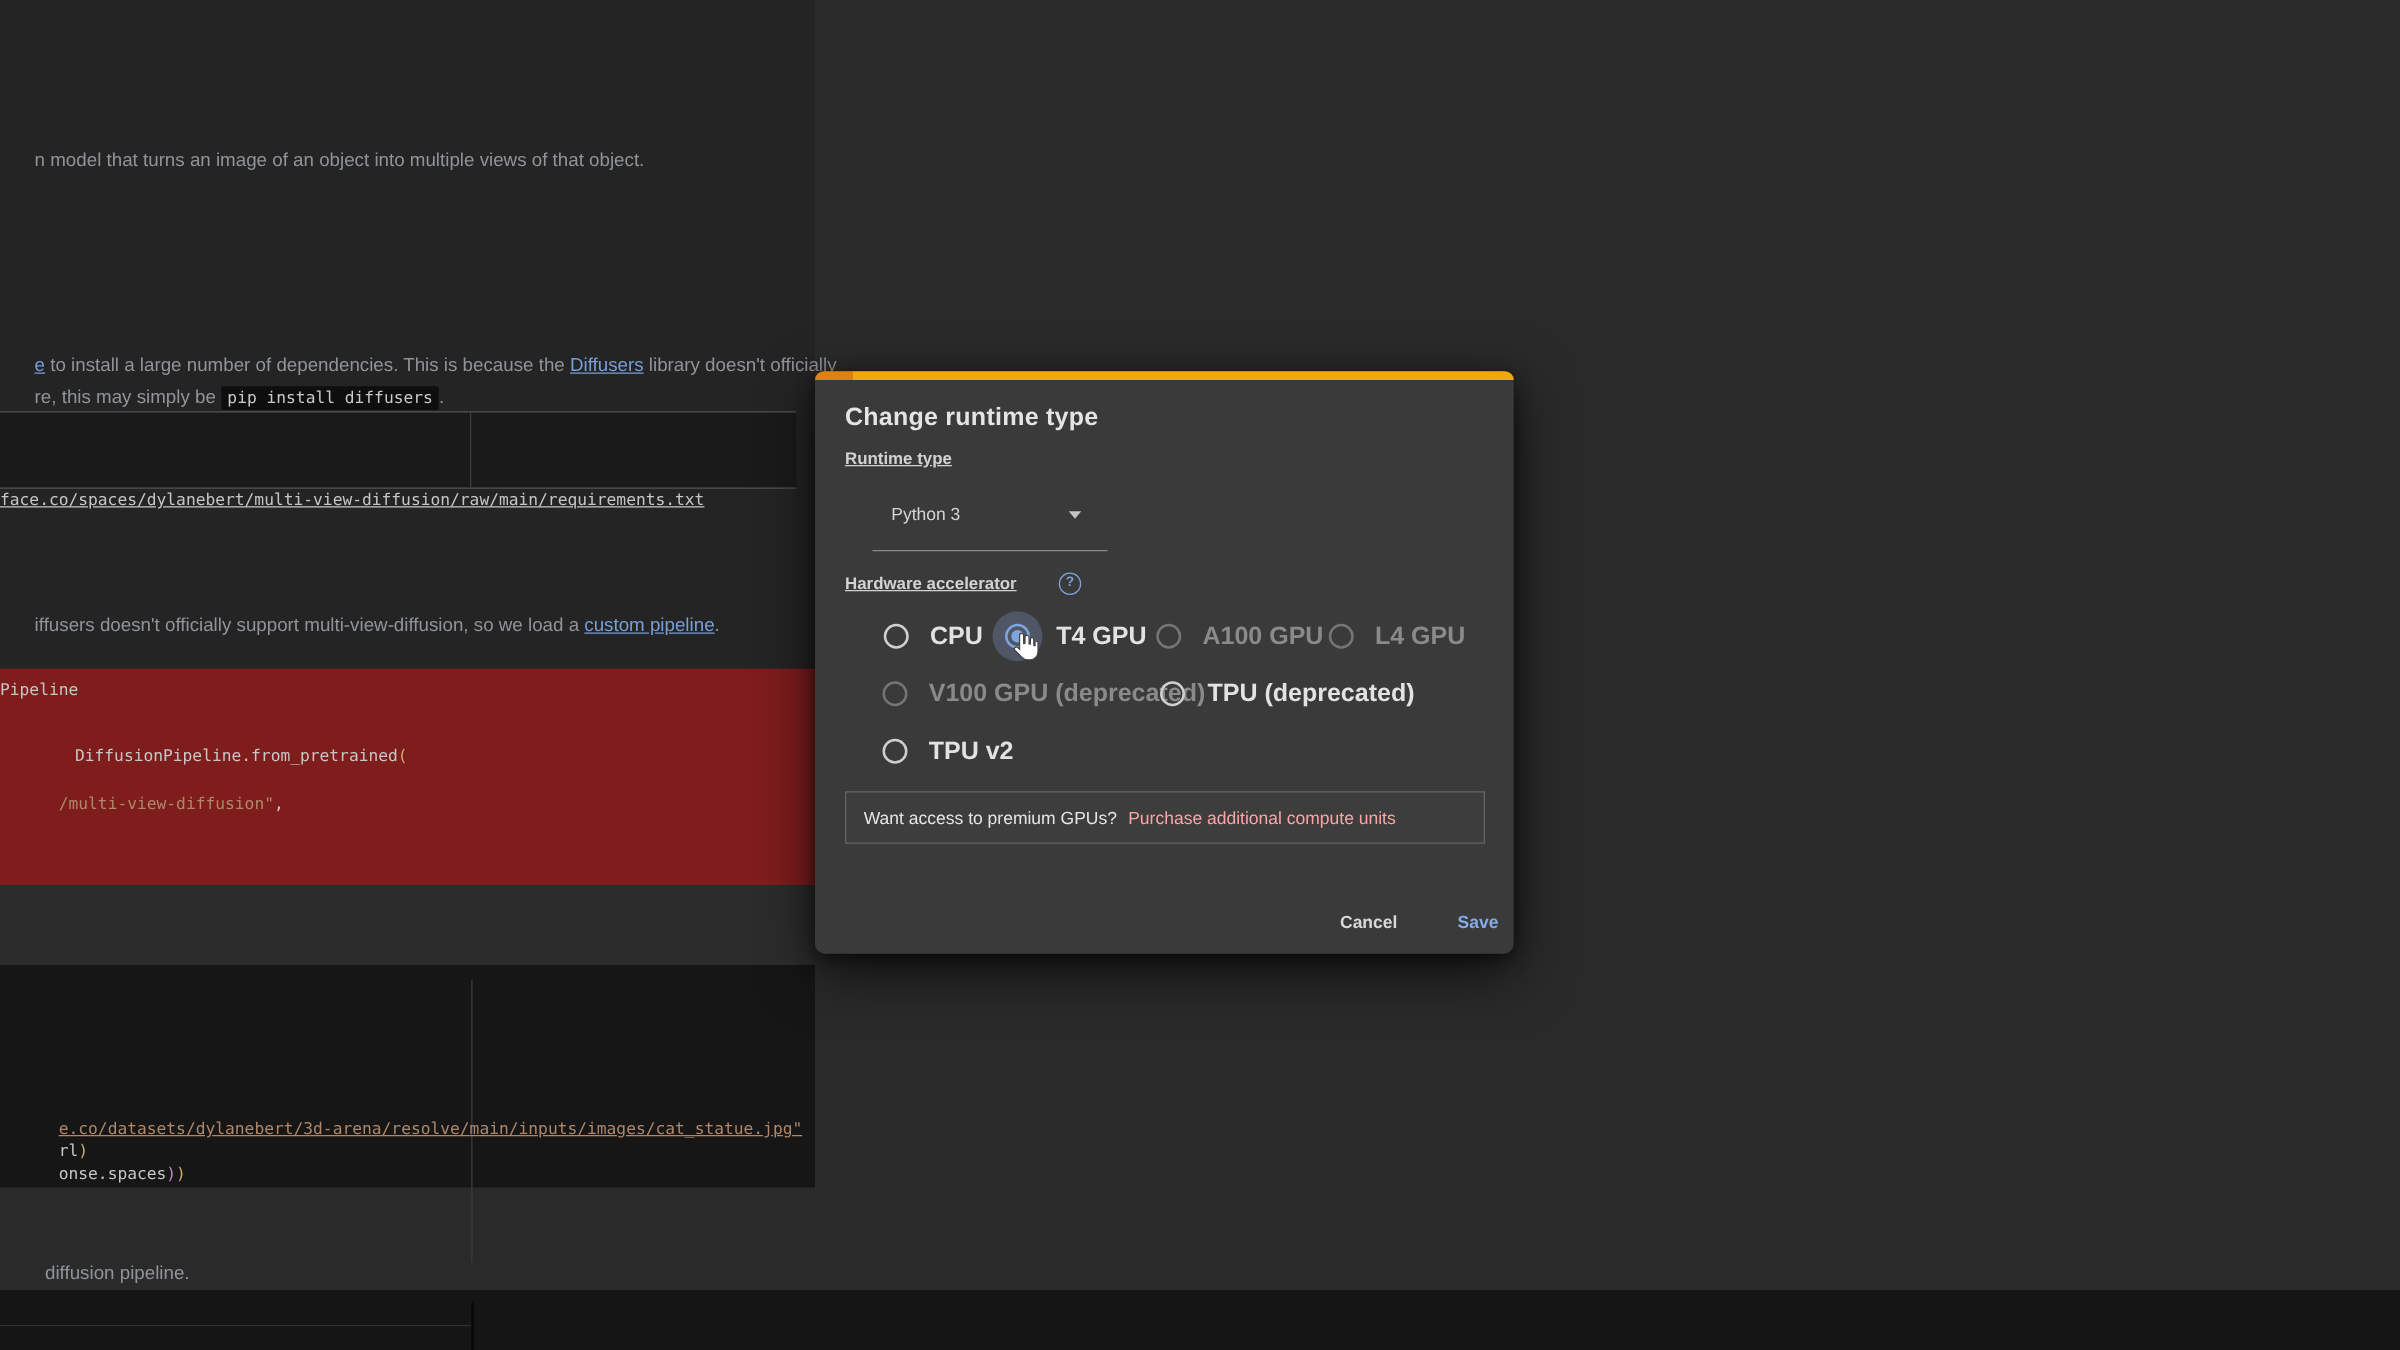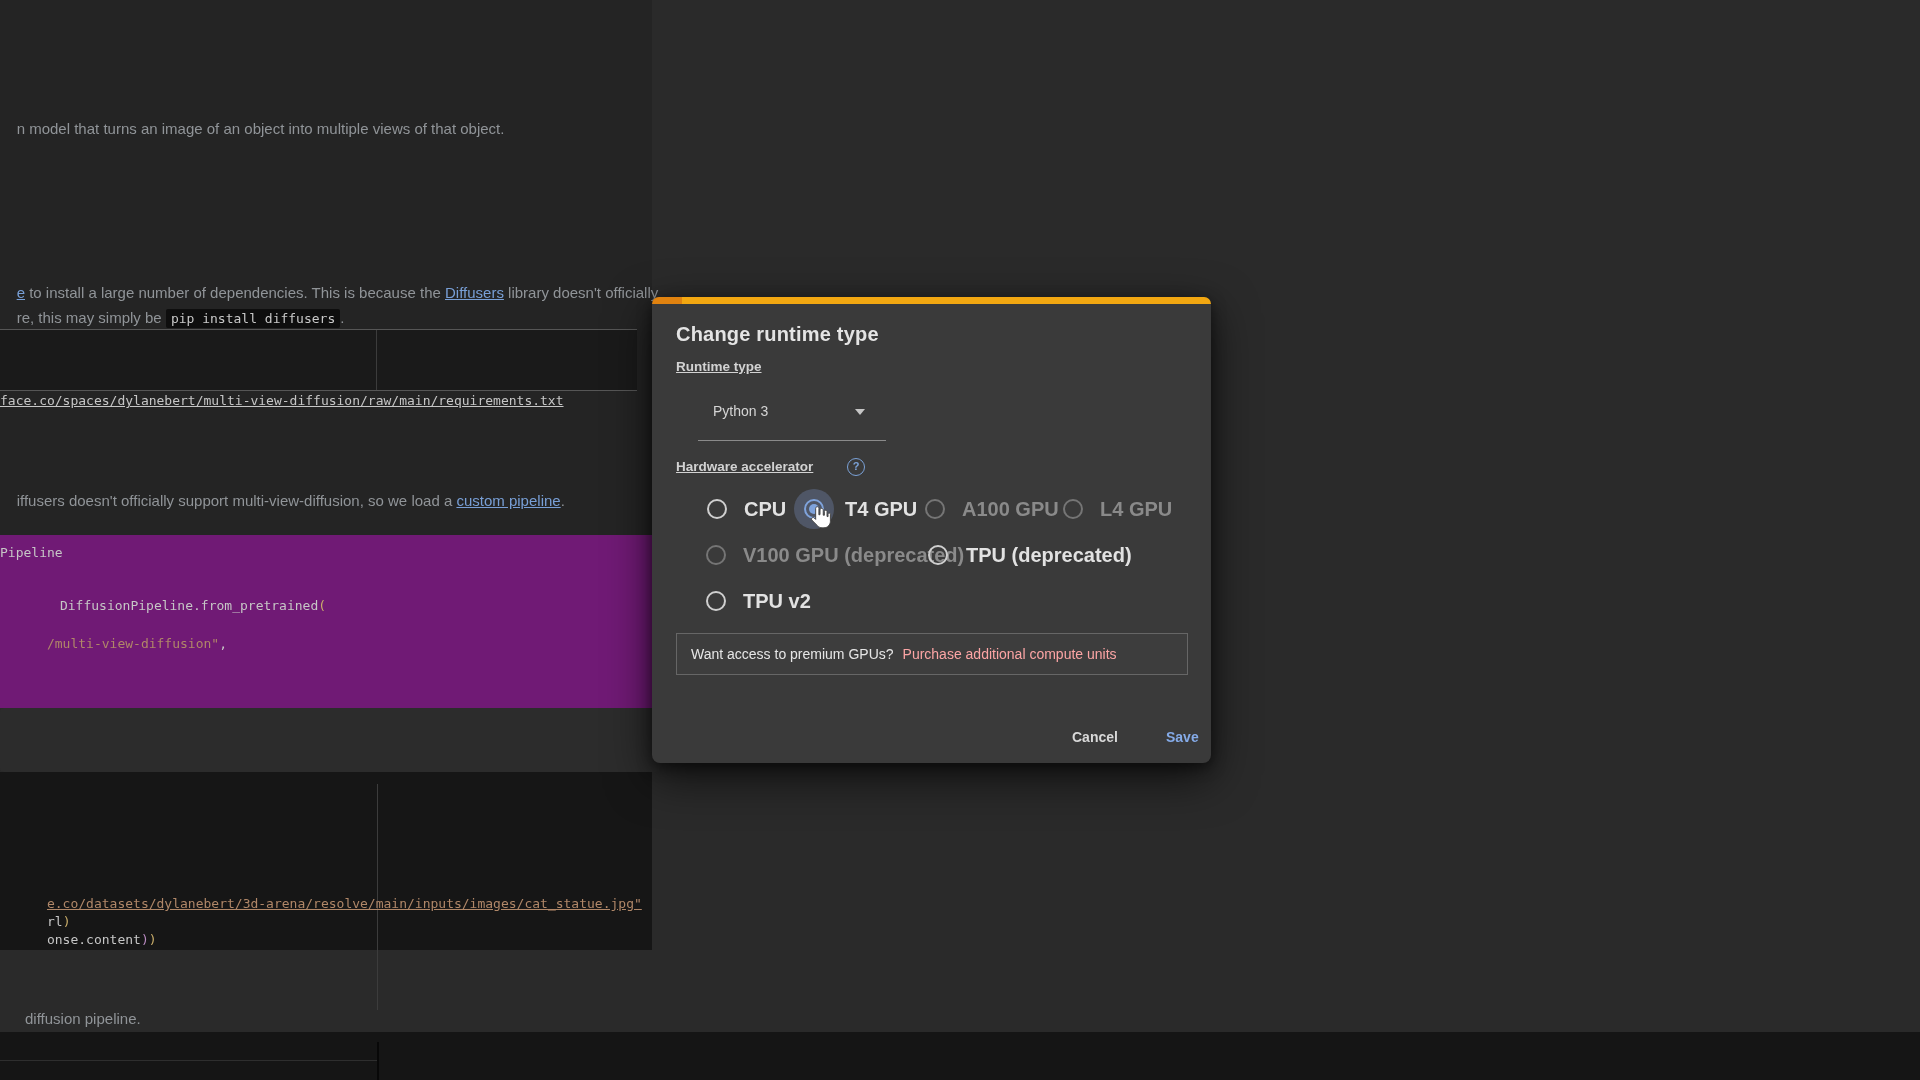--- a/index.html
+++ b/index.html
@@ -4,27 +4,27 @@
 <style>
   * { margin:0; padding:0; box-sizing:border-box; }
   html,body { width:1920px; height:1080px; overflow:hidden; background:#2a2a2a;
               font-family:"Liberation Sans", sans-serif; }
   .abs { position:absolute; }
   .mono { font-family:"DejaVu Sans Mono", monospace; font-size:13px; white-space:pre; }
 
   
   #stage { position:absolute; left:0; top:0; width:1920px; height:1080px; background:#2a2a2a; }
   .nb-base   { left:0; top:0;    width:652px;  height:708px; background:#242424; }
-  .md-line   { color:#909498; font-size:15px; line-height:20px; white-space:pre; }
+  .md-line   { color:#909498; font-size:15px; line-height:20px; white-space:pre;margin-left:11px; }
   .bg-link   { color:#789fd6; text-decoration:underline; }
   .code-chip { font-family:"DejaVu Sans Mono", monospace; font-size:13px; background:#0e0e0e;
                color:#c9c9c9; padding:2px 5px; border-radius:2px; }
   .cell1 { left:0; top:329px; width:637px; height:62px; background:#1a1a1a;
            border-top:1px solid #565656; border-bottom:1px solid #565656; }
-  .cell2 { left:0; top:535px; width:652px; height:173px; background:#701a75; }
+  .cell2 { left:0; top:535px; width:652px; height:173px; background:#7f1d1d; }
   .cell3 { left:0; top:772px; width:652px; height:178px; background:#161616; }
   .band  { left:0; top:708px; width:660px; height:64px; background:#2c2c2c; border-radius:4px; }
   .bottom-strip { left:0; top:1032px; width:1920px; height:48px; background:#151515; }
   .vline { width:1px; background:#3c3c3c; }
   .code-grey   { color:#c6c6c6; }
   .code-string { color:#b08768; }
   .code-gold   { color:#c9ad6a; }
   .code-purple { color:#b98ac0; }
   .u { text-decoration:underline; }
 
@@ -97,21 +97,21 @@
 
   <div class="abs cell3">
     <div class="abs vline" style="left:377px; top:12px; height:226px;"></div>
     <div class="abs mono" style="left:0; top:109px;">
       <span class="code-string u">e.co/datasets/dylanebert/3d-arena/resolve/main/inputs/images/cat_statue.jpg"</span>
     </div>
     <div class="abs mono" style="left:0; top:127px;">
       <span class="code-grey">rl</span><span class="code-gold">)</span>
     </div>
     <div class="abs mono" style="left:0; top:145px;">
-      <span class="code-grey">onse.content</span><span class="code-purple">)</span><span class="code-gold">)</span>
+      <span class="code-grey">onse.spaces</span><span class="code-purple">)</span><span class="code-gold">)</span>
     </div>
     <div class="abs md-line" style="left:0; top:217px;">
       <span>diffusion pipeline.</span>
     </div>
   </div>
 
   <div class="abs bottom-strip">
     <div class="abs" style="left:0; top:28px; width:377px; height:1px; background:#2e2e2e;"></div>
     <div class="abs" style="left:377px; top:10px; width:2px; height:38px; background:#080808;"></div>
   </div>

